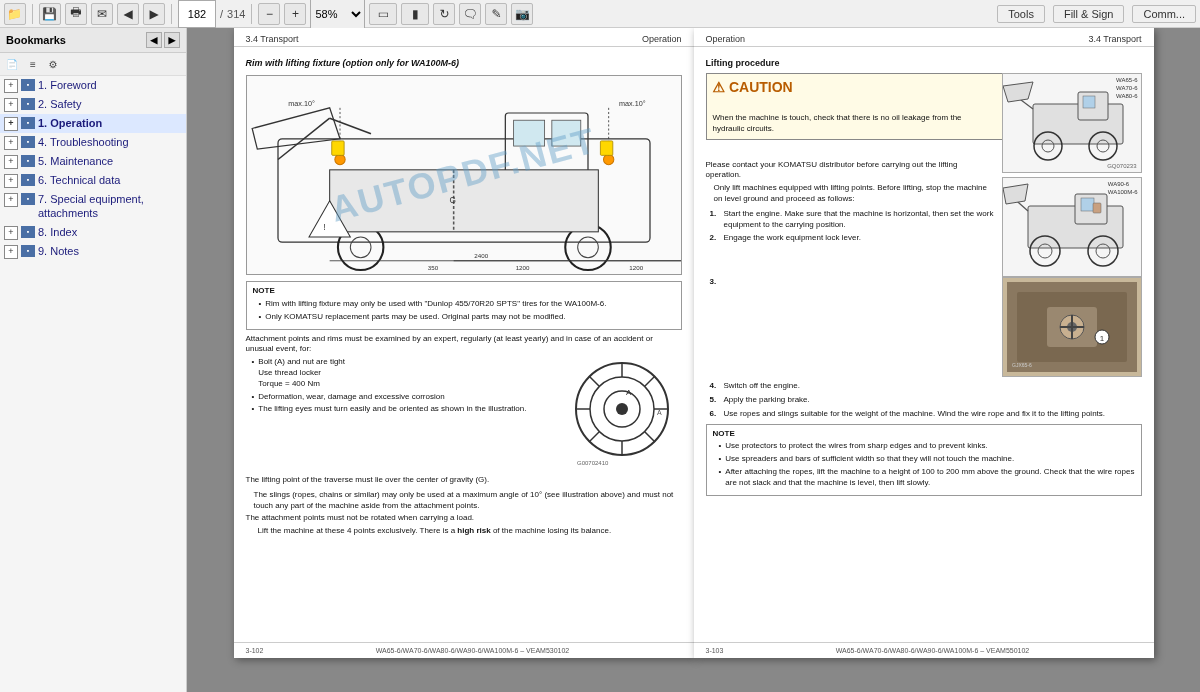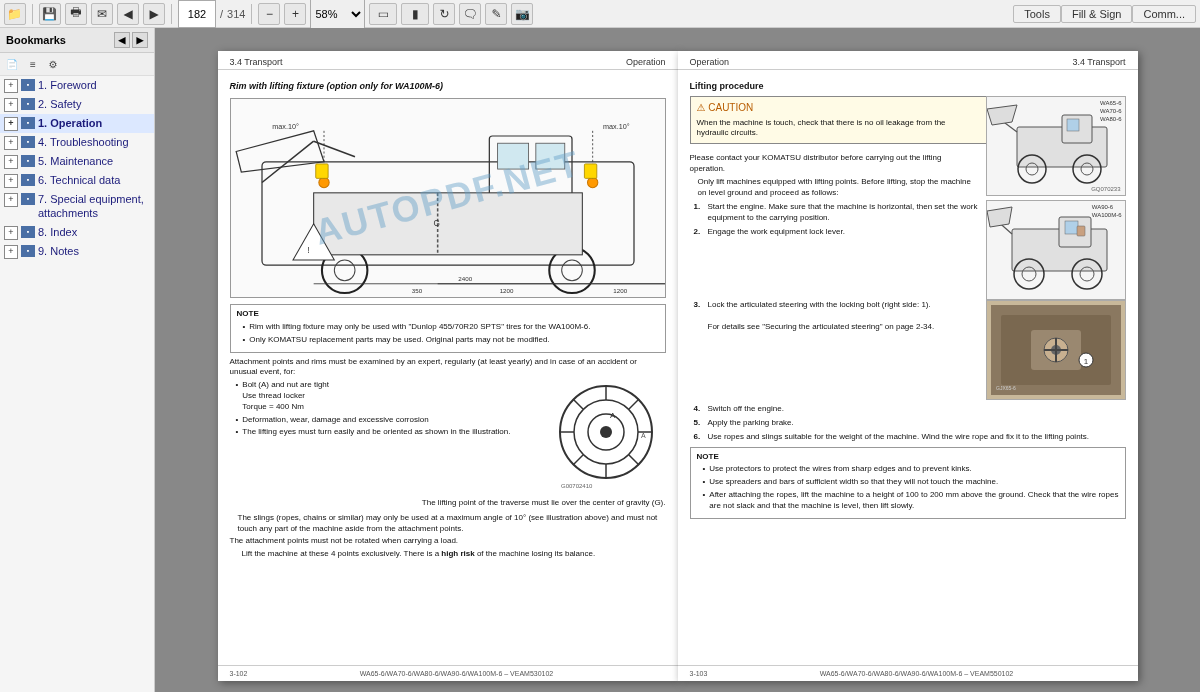--- a/index.html
+++ b/index.html
@@ -39,41 +39,42 @@
     }
     .zoom-select {
       width: 55px; height: 36px;
       border: 1px solid #aaa;
       font-size: 11px;
     }
     .toolbar-right {
       margin-left: auto;
       display: flex;
       align-items: center;
+      gap: 8px;
     }
     .toolbar-right-btn {
       padding: 2px 10px;
       background: #f0f0f0;
       border: 1px solid #bbb;
       border-radius: 2px;
       cursor: pointer;
       font-size: 11px;
       color: #333;
     }
 
     
     .main-area {
       display: flex;
       flex: 1;
       overflow: hidden;
     }
 
     
     .sidebar {
-      width: 155px;
+      width: 187px;
       background: #f5f5f5;
       border-right: 1px solid #ccc;
       display: flex;
       flex-direction: column;
       flex-shrink: 0;
     }
     .sidebar-header {
       display: flex;
       align-items: center;
       justify-content: space-between;
@@ -154,21 +155,21 @@
     .tree-label { flex: 1; }
     .tree-item.active-chapter { font-weight: bold; background: #dce8ff; }
 
     
     .pdf-viewer {
       flex: 1;
       background: #888;
       overflow: auto;
       display: flex;
       gap: 0;
-      padding: 23px;
+      padding: 0;
       justify-content: center;
     }
     .pdf-page {
       background: #fff;
       width: 460px;
       min-width: 460px;
       height: 630px;
       position: relative;
       box-shadow: 2px 2px 8px rgba(0,0,0,0.4);
       overflow: hidden;
@@ -256,27 +257,27 @@
 
     
     .caution-box {
       border: 1px solid #888;
       padding: 4px 6px;
       margin: 4px 0;
       font-size: 8px;
       background: #fffbe6;
     }
     .caution-title {
-      font-weight: normal;
-      font-size: 10px;
+      font-weight: bold;
+      font-size: 14px;
       color: #b85c00;
       display: flex;
       align-items: center;
       gap: 3px;
-      margin-bottom: 3px;
+      margin-bottom: 16px;
     }
     .numbered-item {
       display: flex;
       margin-bottom: 3px;
       padding-left: 4px;
     }
     .num-label {
       min-width: 14px;
       font-weight: bold;
     }
@@ -523,21 +524,21 @@
               <line x1="83" y1="19" x2="73" y2="29" stroke="#333" stroke-width="1.5"></line>
               <line x1="17" y1="85" x2="27" y2="75" stroke="#333" stroke-width="1.5"></line>
 
               <text x="54" y="38" font-size="8" fill="#333">A</text>
               <text x="85" y="58" font-size="7" fill="#555">A</text>
               <text x="5" y="108" font-size="6" fill="#666">G00702410</text>
             </svg>
           </div>
         </div>
 
-        <div style="margin:4px 0;text-align:right;">The lifting point of the traverse must lie over the center of gravity (G).</div>
+        <div style="margin:4px 0;">The lifting point of the traverse must lie over the center of gravity (G).</div>
         <div style="margin:2px 8px;">The slings (ropes, chains or similar) may only be used at a maximum angle of 10° (see illustration above) and must not touch any part of the machine aside from the attachment points.</div>
         <div style="margin:2px 0;">The attachment points must not be rotated when carrying a load.</div>
         <div style="margin:2px 12px;">Lift the machine at these 4 points exclusively. There is a <span class="bold">high risk</span> of the machine losing its balance.</div>
       </div>
       <div class="page-footer">
         <span>3-102</span>
         <span>WA65-6/WA70-6/WA80-6/WA90-6/WA100M-6 – VEAM530102</span>
         <span></span>
       </div>
     </div>
@@ -586,21 +587,21 @@
             <div style="position:absolute;top:2px;right:3px;font-size:6px;color:#333;">WA90-6<br>WA100M-6</div>
             <div class="footnote-id"></div>
           </div>
         </div>
 
         <div class="caution-box">
           <div class="caution-title">⚠ CAUTION</div>
           <div>When the machine is touch, check that there is no oil leakage from the hydraulic circuits.</div>
         </div>
 
-        <div style="margin:9px 0 2px;">Please contact your KOMATSU distributor before carrying out the lifting operation.</div>
+        <div style="margin:20px 0 2px;">Please contact your KOMATSU distributor before carrying out the lifting operation.</div>
         <div style="margin:2px 8px 4px;">Only lift machines equipped with lifting points. Before lifting, stop the machine on level ground and proceed as follows:</div>
 
         <div class="numbered-item">
           <span class="num-label">1.</span>
           <span>Start the engine. Make sure that the machine is horizontal, then set the work equipment to the carrying position.</span>
         </div>
         <div class="numbered-item">
           <span class="num-label">2.</span>
           <span>Engage the work equipment lock lever.</span>
         </div>
@@ -621,21 +622,20 @@
 
               <circle cx="95" cy="55" r="7" fill="#fff" stroke="#333" stroke-width="1"></circle>
               <text x="95" y="59" font-size="8" fill="#333" text-anchor="middle">1</text>
               <text x="5" y="85" font-size="5" fill="#ccc">GJX65-6</text>
             </svg>
           </div>
         </div>
 
         <div class="numbered-item">
           <span class="num-label">3.</span>
-          <span>Lock the articulated steering with the locking bolt (right side: 1).<br><br>For details see "Securing the articulated steering" on page 2-34.</span>
         </div>
 
         <div style="clear:both;"></div>
 
         <div class="numbered-item">
           <span class="num-label">4.</span>
           <span>Switch off the engine.</span>
         </div>
         <div class="numbered-item">
           <span class="num-label">5.</span>

